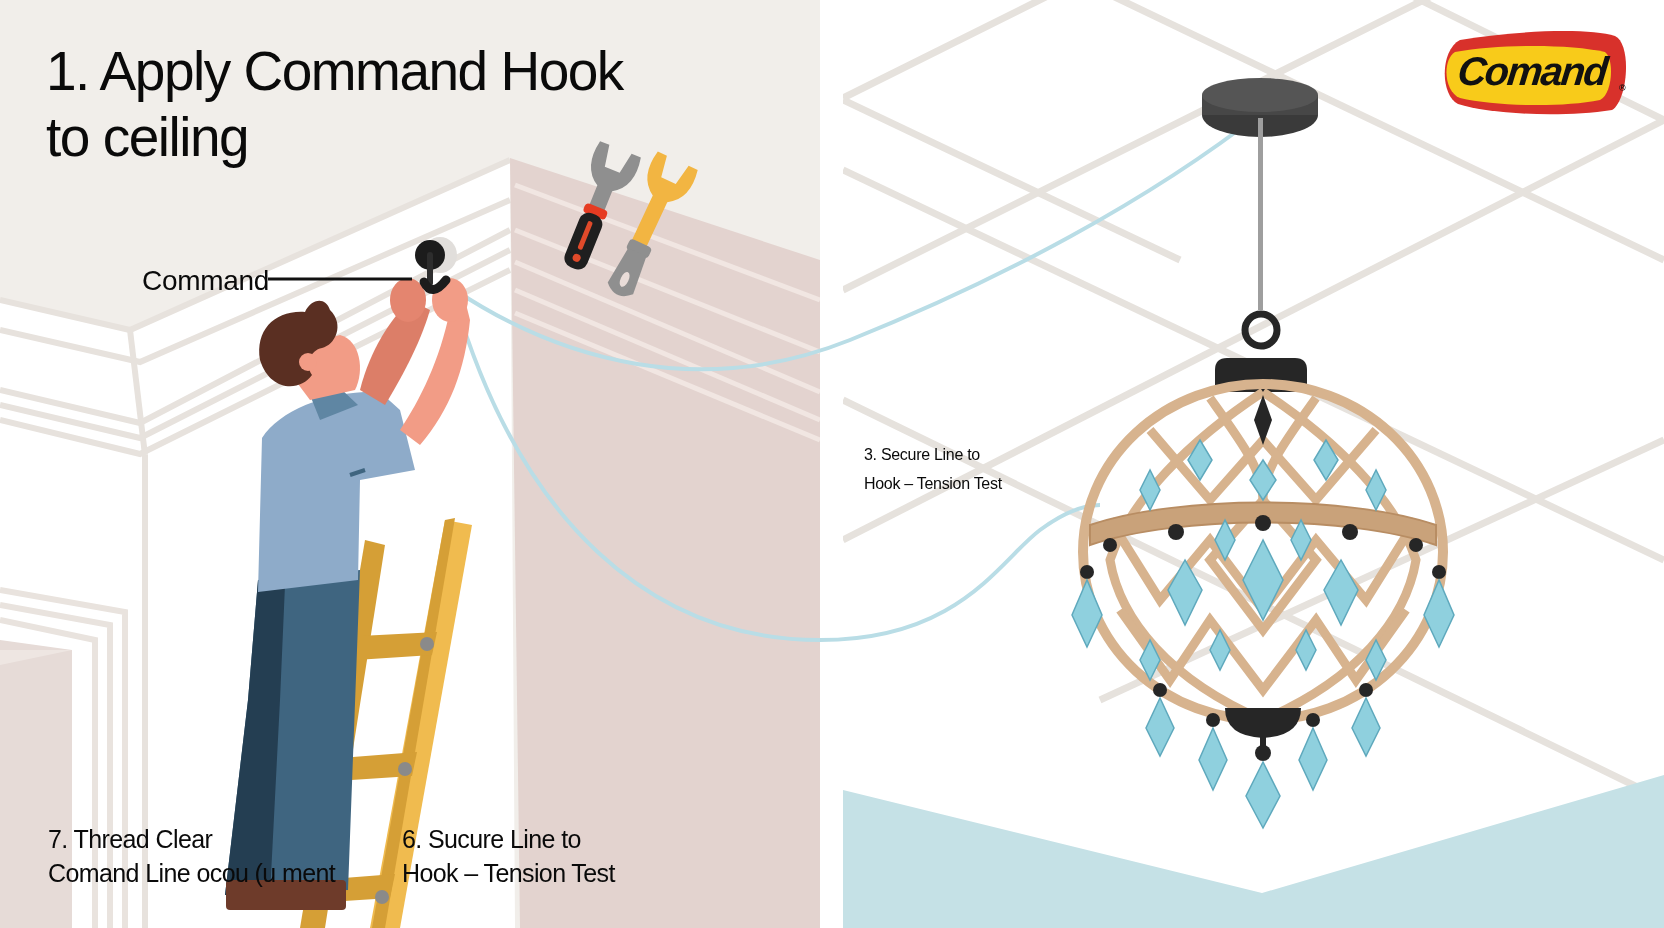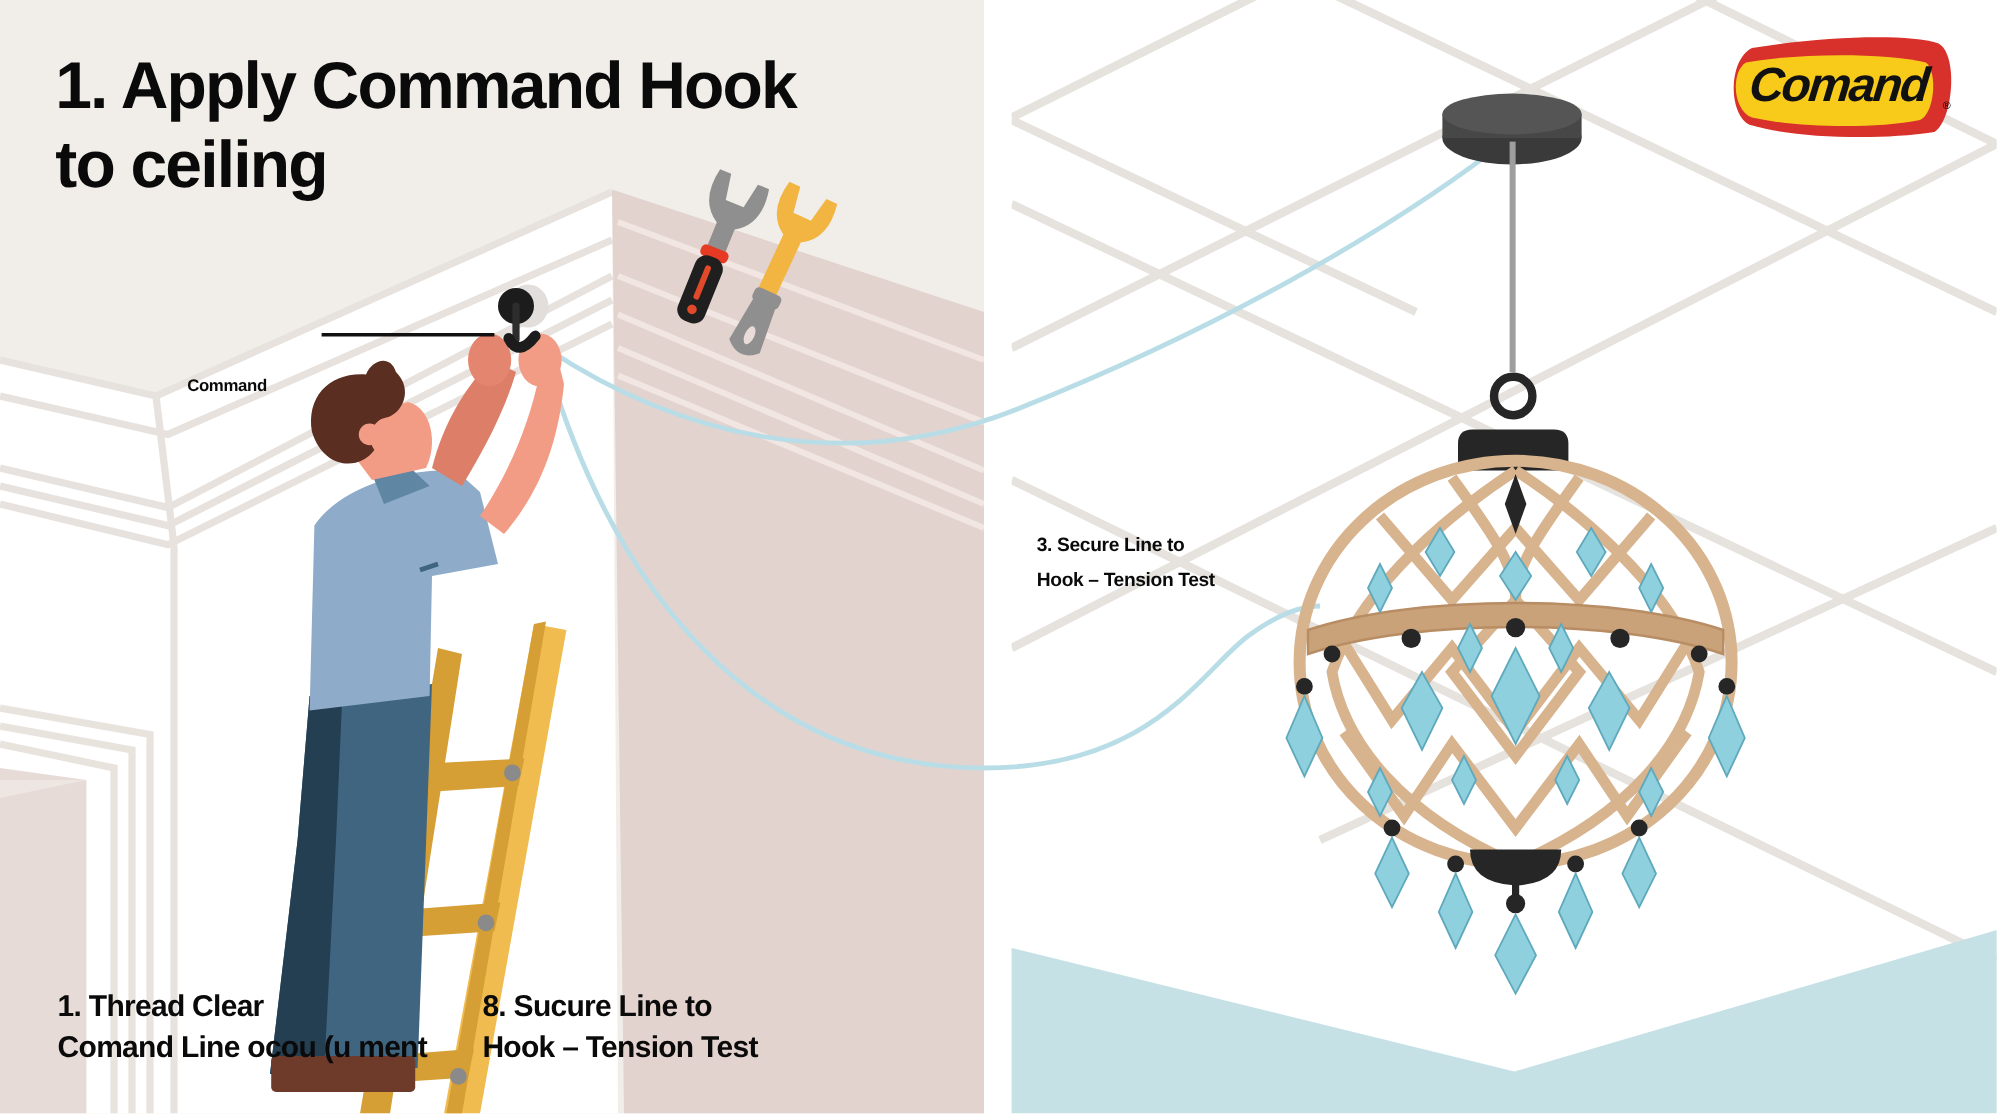--- a/index.html
+++ b/index.html
@@ -1,22 +1,22 @@
 <!DOCTYPE html>
 <html><head>
   <meta charset="utf-8">
   <style>
     html, body { margin: 0; padding: 0; }
     body { width: 1664px; height: 928px; overflow: hidden; background: #ffffff; position: relative; font-family: "Liberation Sans", "DejaVu Sans", sans-serif; }
     .stage { position: absolute; left: 0; top: 0; width: 1664px; height: 928px; }
     svg.scene { position: absolute; left: 0; top: 0; width: 1664px; height: 928px; }
-    .txt { position: absolute; color: #0a0a0a; font-family: "Liberation Sans", "DejaVu Sans", sans-serif; font-weight: 700; white-space: nowrap; }
+    .txt { position: absolute; color: #0a0a0a; font-family: "Liberation Sans", "DejaVu Sans", sans-serif; font-weight: 400; white-space: nowrap; }
     .title { left: 46px; top: 38px; font-size: 55px; line-height: 66px; letter-spacing: -1.5px; }
     .title span { display: block; }
-    .callout { left: 156px; top: 265px; font-size: 14px; letter-spacing: -0.3px; margin-top: 48px; }
+    .callout { left: 142px; top: 265px; font-size: 28px; letter-spacing: -0.3px; }
     .step { font-size: 25px; line-height: 34px; letter-spacing: -0.6px; }
     .step span { display: block; }
     .step2 { left: 48px; top: 822px; }
     .step3a { left: 402px; top: 822px; }
     .step3b { left: 864px; top: 440px; font-size: 16px; line-height: 29px; letter-spacing: -0.3px; }
     .logo-text { position: absolute; left: 1458px; top: 49px; font-size: 40px; font-style: italic; font-weight: 700; color: #111; letter-spacing: -2px; transform: skewX(-6deg); }
     .logo-reg { position: absolute; left: 1619px; top: 83px; font-size: 9px; color: #111; font-weight: 700; }
   </style>
 </head>
 <body>
@@ -221,26 +221,26 @@
   </svg>
 
   <div class="txt title">
     <span>1. Apply Command Hook</span>
     <span>to ceiling</span>
   </div>
 
   <div class="txt callout">Command</div>
 
   <div class="txt step step2">
-    <span>1. Thread Clear</span>
+    <span>7. Thread Clear</span>
     <span>Comand Line ocou (u ment</span>
   </div>
 
   <div class="txt step step3a">
-    <span>8. Sucure Line to</span>
+    <span>6. Sucure Line to</span>
     <span>Hook – Tension Test</span>
   </div>
 
   <div class="txt step step3b">
     <span>3. Secure Line to</span>
     <span>Hook – Tension Test</span>
   </div>
 
   <div class="logo-text">Comand</div>
   <div class="logo-reg">®</div>

